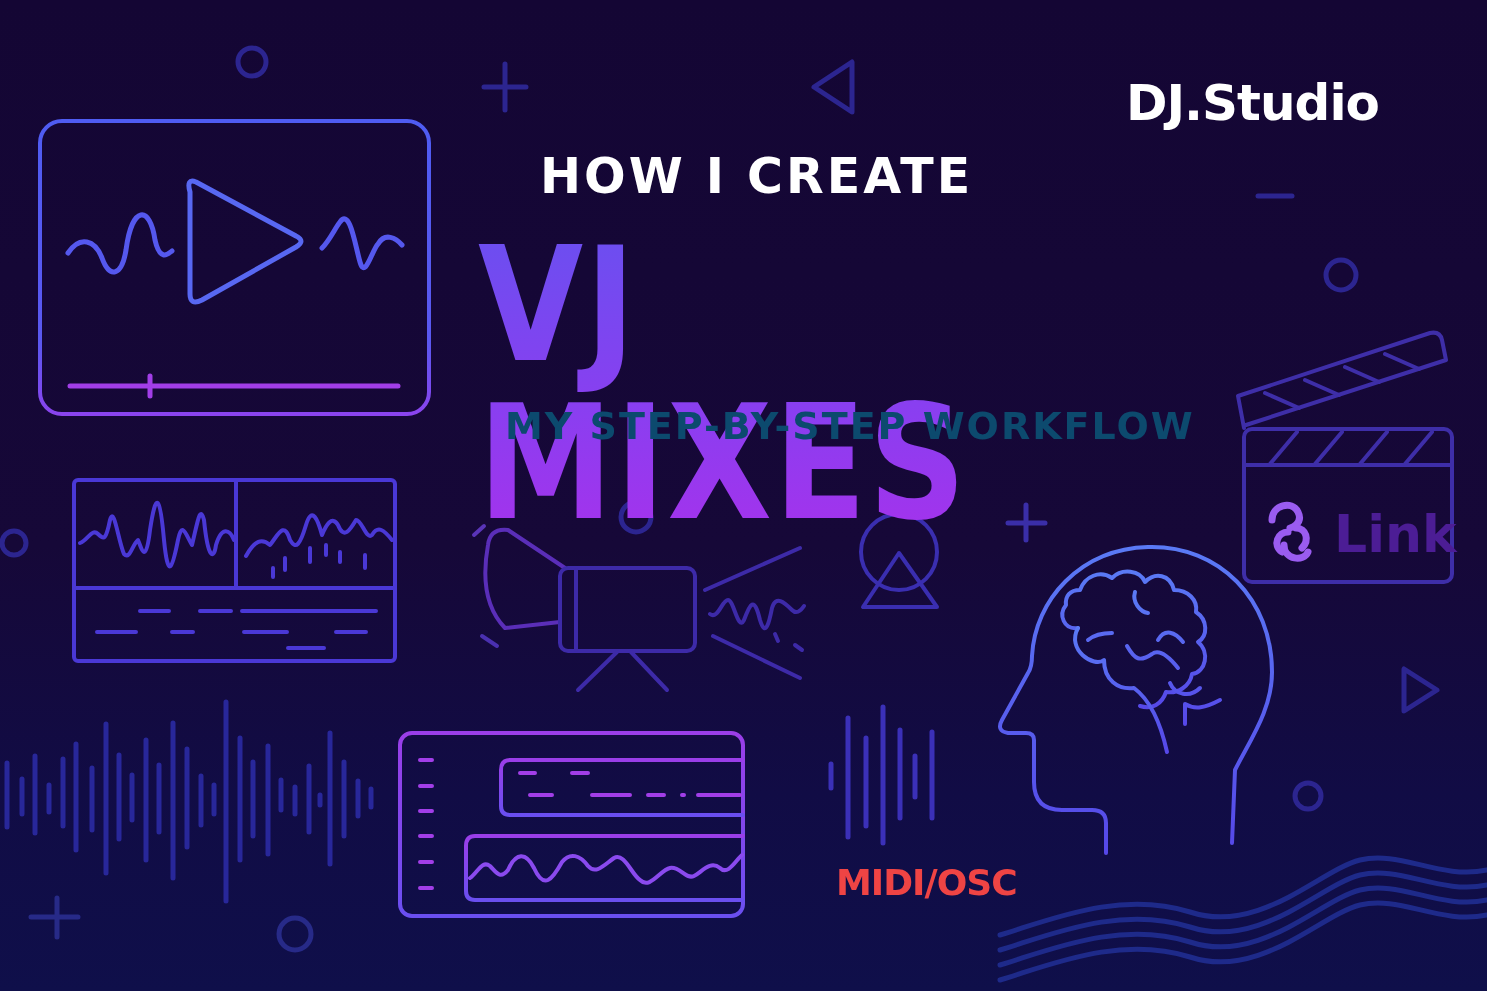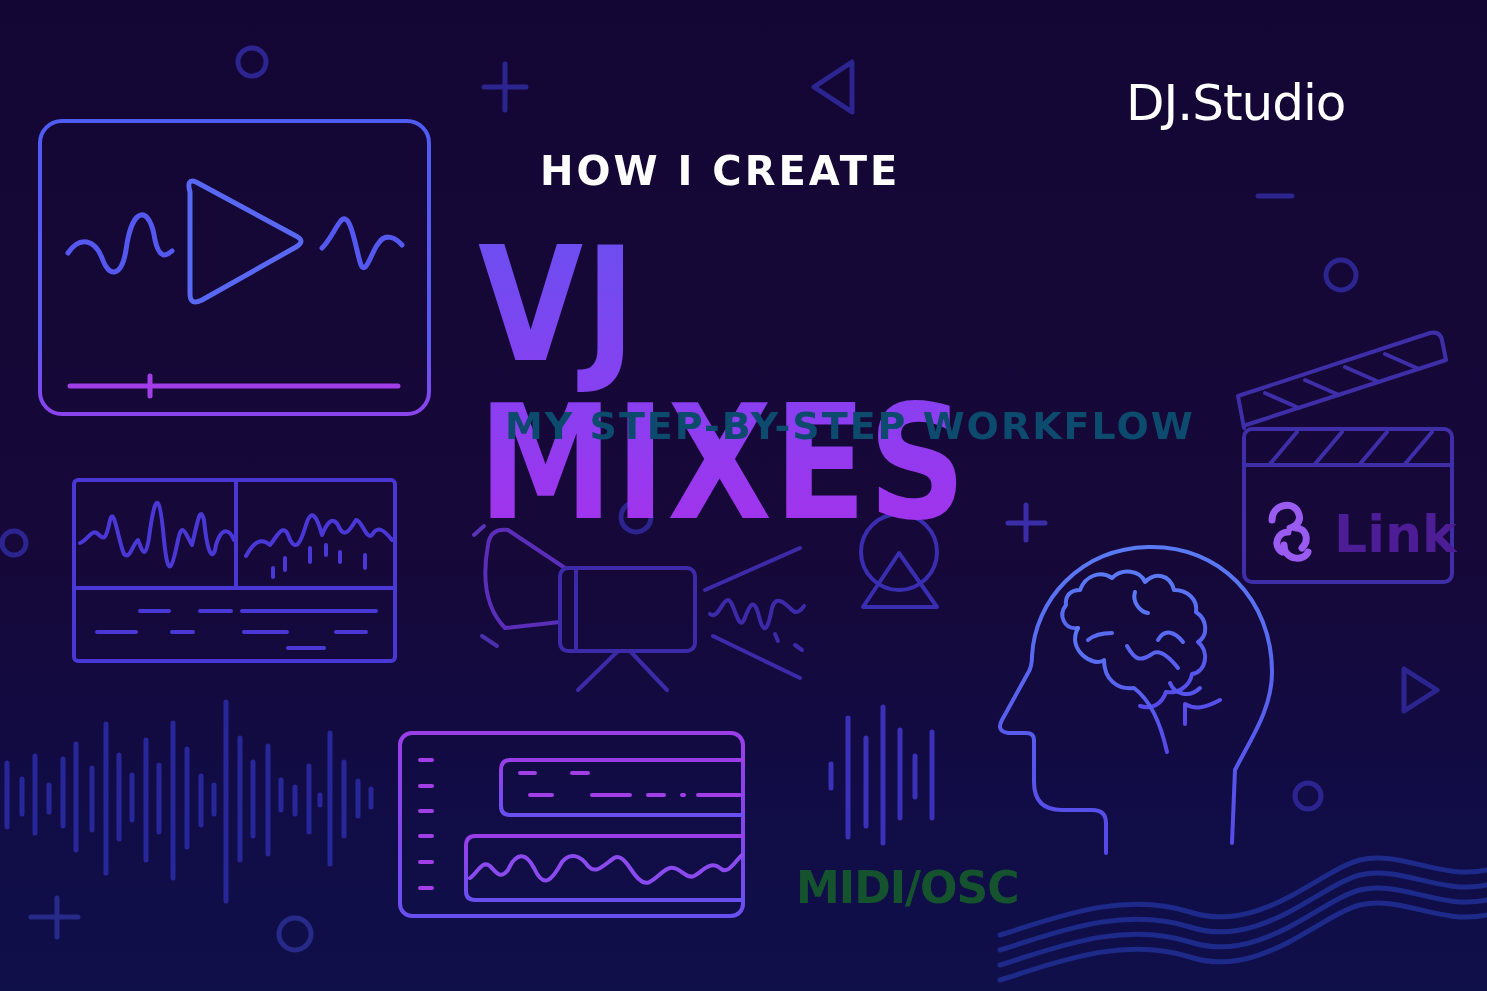--- a/index.html
+++ b/index.html
@@ -4,44 +4,44 @@
 <style>
   html, body { margin:0; padding:0; }
   body {
     width:1487px; height:991px; overflow:hidden; position:relative;
     background: linear-gradient(180deg, #140634 0%, #160838 55%, #110c45 80%, #0f0f4a 100%);
     font-family: "Liberation Sans", sans-serif;
   }
   .layer { position:absolute; left:0; top:0; width:1487px; height:991px; }
   .brand {
     position:absolute; left:1126px; top:74px; color:#ffffff;
-    font-family:"DejaVu Sans", sans-serif; font-weight:normal; font-size:50px; letter-spacing:-1px;
+    font-family:"DejaVu Sans", sans-serif; font-weight:bold; font-size:50px; letter-spacing:-1px;
   }
   .headline-top {
     position:absolute; left:540px; top:148px; color:#ffffff;
-    font-family:"DejaVu Sans", sans-serif; font-weight:bold; font-size:40px; letter-spacing:3px;
+    font-family:"DejaVu Sans", sans-serif; font-weight:bold; font-size:49px; letter-spacing:3px;
   }
   .headline-main {
     position:absolute; left:478px; top:226px; width:740px;
     font-family:"DejaVu Sans", sans-serif; font-weight:bold; font-size:158px; line-height:1; letter-spacing:2px;
     background: linear-gradient(180deg, #6a4ff0 0%, #8b3ef0 60%, #a532ec 100%);
     -webkit-background-clip:text; background-clip:text; color:transparent;
     transform: scaleX(0.86); transform-origin:left top;
   }
   .headline-sub {
     position:absolute; left:505px; top:404px; color:#0c4a6e;
     font-family:"DejaVu Sans", sans-serif; font-weight:bold; font-size:38px; letter-spacing:2px;
   }
   .link-label {
     position:absolute; left:1334px; top:504px; color:#4c1d95;
     font-family:"DejaVu Sans", sans-serif; font-weight:bold; font-size:52px;
   }
   .midi-label {
-    position:absolute; left:796px; top:862px; color:#14532d;
-    font-family:"DejaVu Sans", sans-serif; font-weight:bold; font-size:44px; letter-spacing:-1px;
+    position:absolute; left:836px; top:862px; color:#ef4444;
+    font-family:"DejaVu Sans", sans-serif; font-weight:bold; font-size:36px; letter-spacing:-1px;
   }
 </style>
 </head>
 <body>
 
 <svg class="layer" viewBox="0 0 1487 991" width="1487" height="991" fill="none" stroke-linecap="round" stroke-linejoin="round">
   <defs>
     <linearGradient id="gPlayer" x1="0" y1="0" x2="0" y2="1">
       <stop offset="0" stop-color="#4f5cf2"></stop>
       <stop offset="0.75" stop-color="#5a58f0"></stop>

